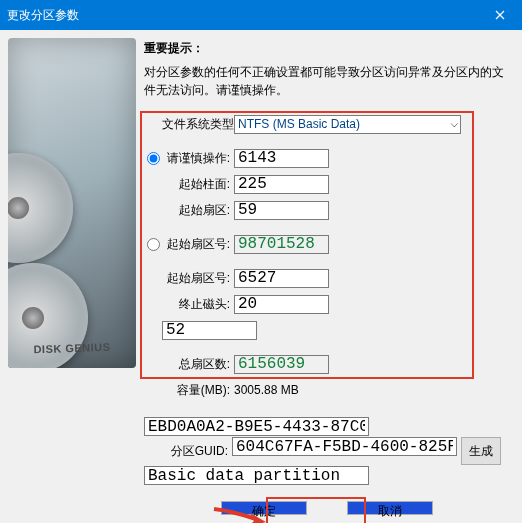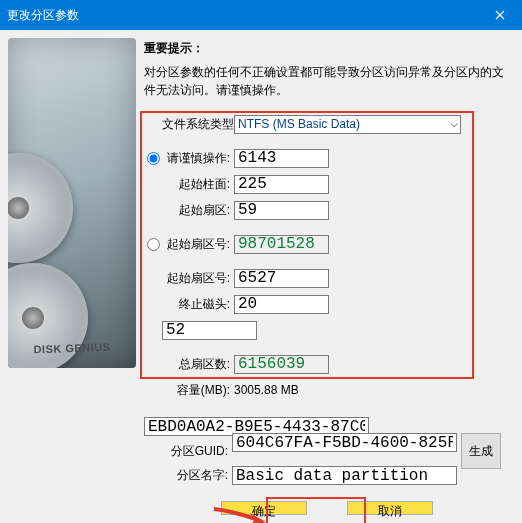--- a/index.html
+++ b/index.html
@@ -27,22 +27,22 @@
   .radio-col { width: 18px; display: flex; justify-content: center; }
   .label-col { width: 72px; text-align: right; padding-right: 4px; white-space: nowrap; }
   .input-col { flex: 1; display: flex; align-items: flex-start; gap: 4px; }
   input[type=text].val { border: 1px solid #7a7a7a; height: 19px; padding: 0 3px; font-family: "Courier New", monospace; font-size: 16px; width: 95px; background: #fff; }
   input[type=text].wide { width: 225px; }
   input[type=text].readonly { background: #f0f0f0; color: #15803d; }
   .select { border: 1px solid #7a7a7a; height: 19px; width: 227px; display: flex; align-items: center; justify-content: space-between; padding: 0 2px 0 3px; font-family: "Courier New", monospace; font-size: 12px; background: #fff; color: #048; cursor: pointer; }
   .chev { color: #333; font-size: 10px; }
   .gap { height: 8px; }
   .btnrow { display: flex; justify-content: center; gap: 40px; margin-top: 12px; position: relative; }
-  button.dlg { width: 86px; height: 14px; background: #fde047; border: 1px solid #adadad; cursor: pointer; font-size: 12px; font-family: inherit; }
-  button.small { width: 40px; height: 36px; background: #e1e1e1; border: 1px solid #adadad; cursor: pointer; font-size: 12px; font-family: inherit; }
+  button.dlg { width: 86px; height: 14px; background: #1d4ed8; border: 1px solid #adadad; cursor: pointer; font-size: 12px; font-family: inherit; }
+  button.small { width: 40px; height: 28px; background: #e1e1e1; border: 1px solid #adadad; cursor: pointer; font-size: 12px; font-family: inherit; }
   .okbox { position: absolute; border: 2px solid #dd3b2a; width: 100px; height: 30px; left: 122px; top: -4px; pointer-events: none; }
   .arrow { position: absolute; left: 68px; top: 6px; pointer-events: none; }
   input[type=radio] { margin: 0; }
 </style>
 </head>
 <body>
 
 <div class="window">
   <div class="titlebar">
     <span class="title">更改分区参数</span>
@@ -165,21 +165,20 @@
           </div>
       </div>
       <div class="row">
         <div class="label-col" style="width:88px">分区GUID:</div>
         <div class="input-col">
           <input type="text" class="val wide" value="604C67FA-F5BD-4600-825F-9DED2203198F" style="">
           <button class="small">生成</button>
         </div>
       </div>
       <div class="row">
-        <div class="label-col" style="width:88px">分区名字:</div>
         <div class="input-col">
             <input type="text" class="val wide" value="Basic data partition" style="">
           </div>
       </div>
 
       <div class="btnrow">
         <div class="okbox"></div>
         <svg class="arrow" width="60" height="26" viewBox="0 0 60 26">
           <path d="M2 2 Q 20 4 44 12" stroke="#dd3b2a" stroke-width="4" fill="none"></path>
           <path d="M54 15 L38 6 L42 14 L36 20 Z" fill="#dd3b2a"></path>

